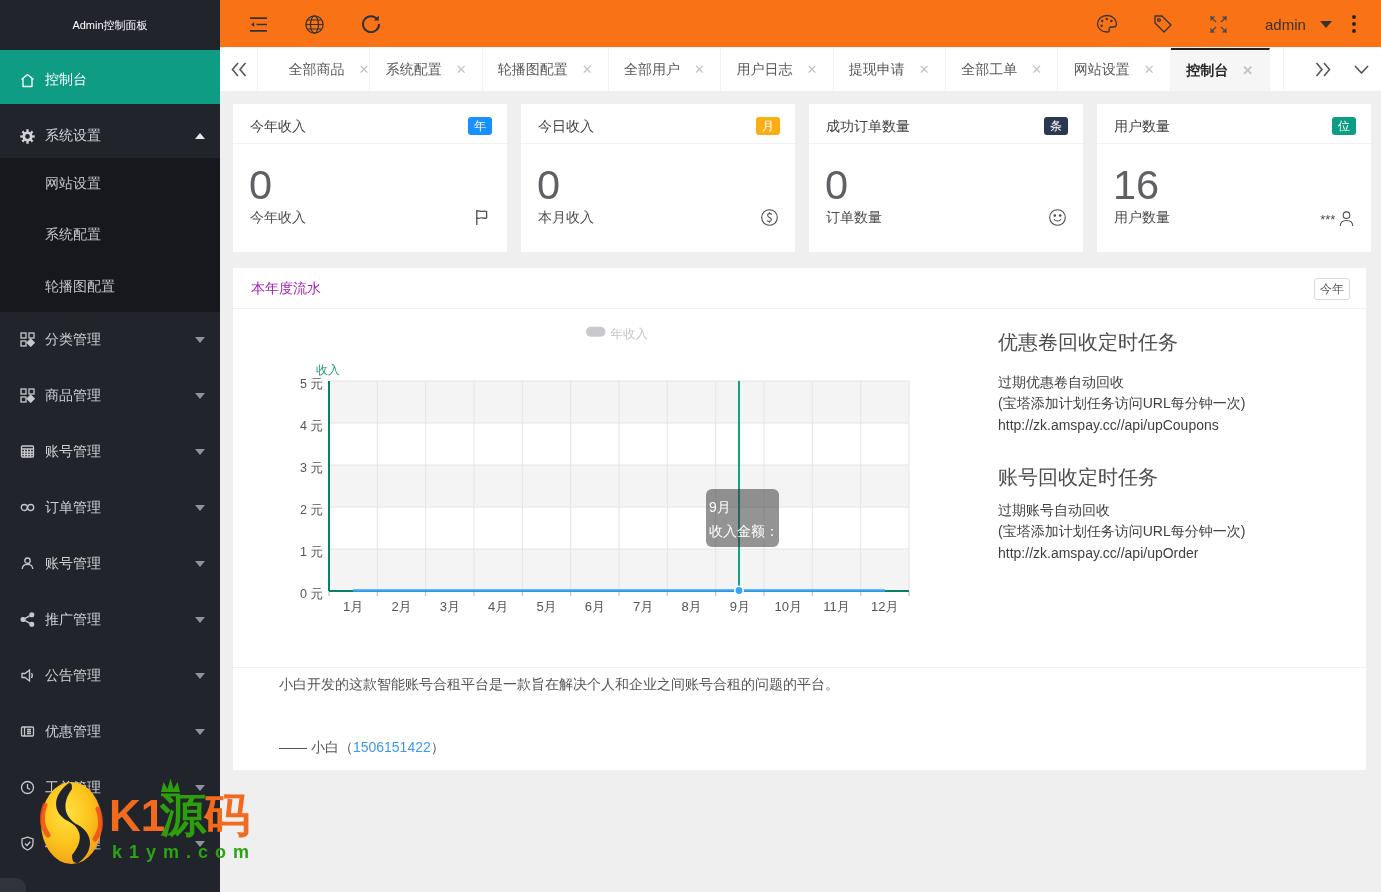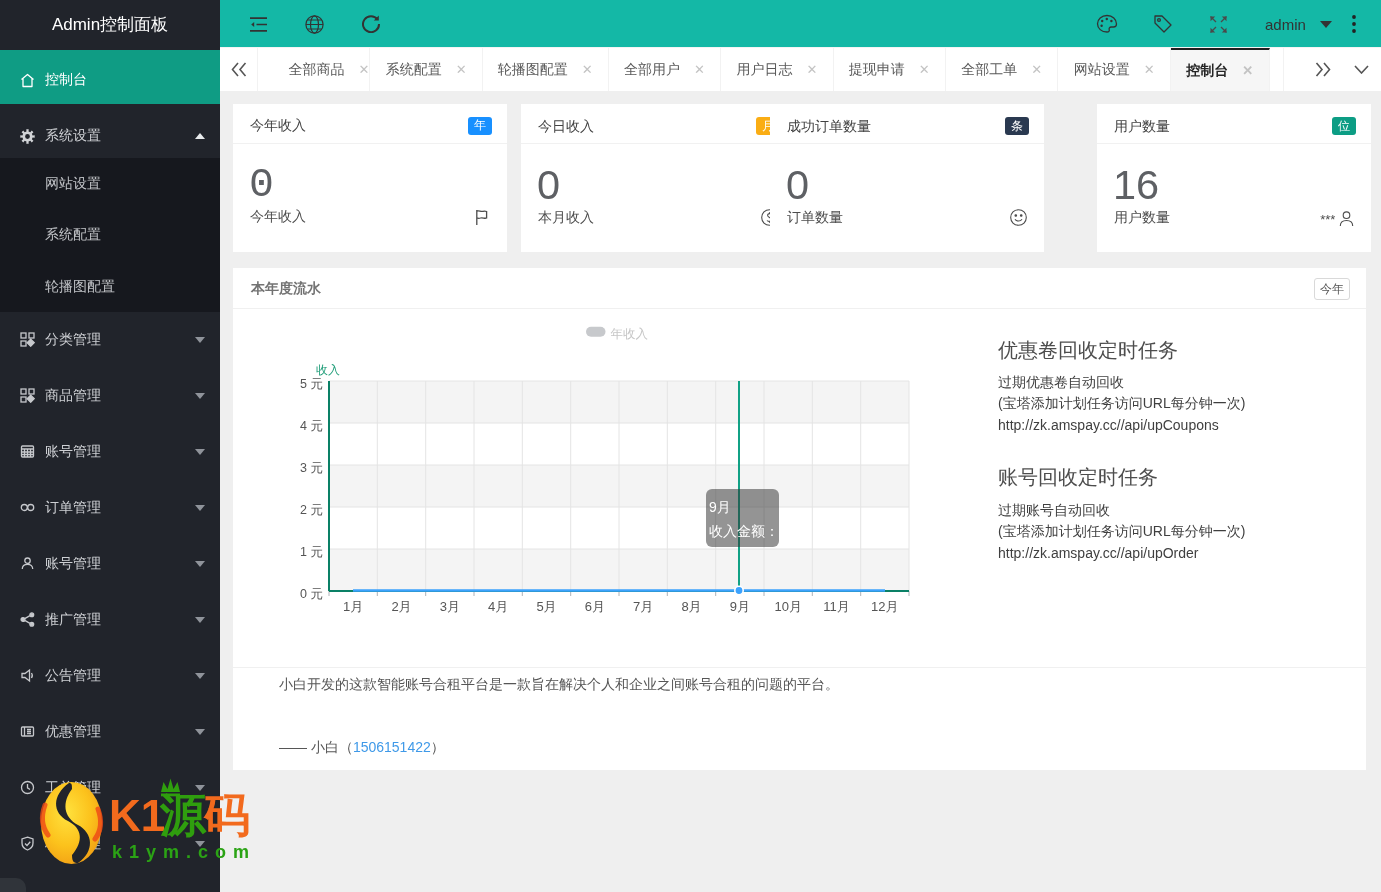--- a/index.html
+++ b/index.html
@@ -1,50 +1,50 @@
 <!DOCTYPE html>
 <html><head>
 <meta charset="utf-8">
 <style>
 * { margin:0; padding:0; box-sizing:border-box; }
 html,body { width:1381px; height:892px; overflow:hidden; font-family:"Liberation Sans", sans-serif; background:#efefef; }
 
 #sidebar { position:absolute; left:0; top:0; width:220px; height:892px; background:#21242b; z-index:5; }
-#sb-head { height:50px; line-height:50px; text-align:center; color:#ffffff; font-size:17px; background:#21242b; }
+#sb-head { height:50px; line-height:50px; text-align:center; color:#ffffff; font-size:11px; background:#21242b; }
 .mi { position:relative; height:56px; display:flex; align-items:center; color:#ced0d4; font-size:14px; }
 .mi .ico { position:absolute; left:20px; width:15px; height:15px; }
 .mi .txt { position:absolute; left:45px; }
 .mi .arr { position:absolute; right:15px; width:0; height:0; border-left:5.5px solid transparent; border-right:5.5px solid transparent; border-top:6px solid #8f939a; }
 .mi .arrup { position:absolute; right:15px; width:0; height:0; border-left:5.5px solid transparent; border-right:5.5px solid transparent; border-bottom:6px solid #e8eaec; }
 .mi.active { background:#0f9c84; color:#ffffff; }
 #submenu { background:#16181e; }
 .smi { height:51.3px; line-height:51.3px; padding-left:45px; color:#c2c4c8; font-size:14px; }
 svg.lic { stroke:#c6c8cc; fill:none; stroke-width:1.3; }
 .mi.active svg.lic { stroke:#ffffff; }
 
-#topbar { position:absolute; left:220px; top:0; width:1161px; height:48px; background:#14b8a6; border-bottom:1px solid #f4f4f4; }
+#topbar { position:absolute; left:220px; top:0; width:1161px; height:48px; background:#f97316; border-bottom:1px solid #f4f4f4; }
 .tb-ico { position:absolute; top:0; height:48px; display:flex; align-items:center; justify-content:center; width:48px; }
 
 #tabbar { position:absolute; left:220px; top:48px; width:1161px; height:43px; background:#ffffff; }
 .tab { position:absolute; top:0; height:43px; display:flex; align-items:center; justify-content:center; font-size:14px; color:#595959; border-right:1px solid #f2f2f2; }
 .tab .x { margin-left:14px; color:#c3c3c3; font-size:13px; }
 .tab.active { background:#f6f6f6; border-top:2px solid #1f1f1f; color:#262626; font-weight:bold; }
 
 .card { position:absolute; background:#ffffff; }
 .sc { top:104px; height:148px; width:274px; }
 .sc .hd { position:absolute; left:0; right:0; top:0; height:40px; border-bottom:1px solid #f1f1f1; }
 .sc .ttl { position:absolute; left:17px; top:15px; line-height:14px; font-size:14px; color:#424242; }
 .sc .badge { position:absolute; right:15px; top:13px; width:24px; height:18px; border-radius:3px; color:#fff; font-size:12px; text-align:center; line-height:18px; }
 .sc .num { position:absolute; left:16px; top:60px; font-size:41.5px; line-height:41.5px; color:#5e6064; }
 .sc .lbl { position:absolute; left:17px; top:106px; line-height:14px; font-size:14px; color:#4c4c4c; }
 .sc .fico { position:absolute; right:17px; top:105px; }
 
 #big { left:233px; top:268px; width:1133px; height:502px; }
 #big .hd { position:absolute; left:0; top:0; width:100%; height:41px; border-bottom:1px solid #f0f0f0; }
-#big .hd .t { position:absolute; left:18px; top:13px; line-height:14px; font-size:14px; color:#737373;font-weight:bold; }
+#big .hd .t { position:absolute; left:18px; top:13px; line-height:14px; font-size:14px; color:#a21caf; }
 #btn-year { position:absolute; right:16px; top:10px; width:36px; height:22px; border:1px solid #d9d9d9; border-radius:3px; font-size:12px; color:#555; text-align:center; line-height:20px; background:#fff; }
 .rp-h { position:absolute; left:765px; font-size:20px; line-height:20px; color:#4d4d4d; }
 .rp-p { position:absolute; left:765px; font-size:14px; color:#3f3f3f; line-height:21.4px; }
 .bt-l { position:absolute; left:46px; font-size:14px; color:#565656; }
 
 #wm { position:absolute; left:0px; top:745px; width:252px; height:130px; z-index:50; pointer-events:none;padding-left:12px; }
 </style>
 </head>
 <body>
 
@@ -236,21 +236,21 @@
         <path d="M1.5 1 L7 7.5 L1.5 14 M9 1 L14.5 7.5 L9 14"></path>
       </svg>
     </div>
     <div class="tab" style="left:1122px; width:39px; border-right:none;">
       <svg width="15" height="9" viewBox="0 0 15 9" fill="none" stroke="#555" stroke-width="1.6">
         <path d="M1 1 L7.5 8 L14 1"></path>
       </svg>
     </div>
   </div>
 
-<div class="card sc" style="left:233px;font-family:Liberation Mono, monospace;">
+<div class="card sc" style="left:233px;">
   <div class="hd">
       <span class="ttl">今年收入</span>
       <span class="badge" style="background:#1890ff;">年</span>
     </div>
   <div class="num">0</div>
     <div class="lbl">今年收入</div>
   <div class="fico"><svg width="16" height="17" viewBox="0 0 16 17" fill="none" stroke="#4c4c4c" stroke-width="1.3">
         <path d="M2.8 1 V16 M2.8 2.2 C5 1.3 6.8 3 9 2.3 C10.6 1.8 11.6 2 12.6 2.5 V9 C10.6 9.9 8.8 8.3 6.6 9 C5 9.5 4 9.4 2.8 8.9"></path>
       </svg></div>
 </div>
@@ -259,21 +259,21 @@
       <span class="ttl">今日收入</span>
       <span class="badge" style="background:#faad14;">月</span>
     </div>
   <div class="num">0</div>
     <div class="lbl">本月收入</div>
   <div class="fico"><svg width="17" height="17" viewBox="0 0 17 17" fill="none" stroke="#4c4c4c" stroke-width="1.1">
         <circle cx="8.5" cy="8.5" r="7.8"></circle>
         <path d="M11 5.5 C10 4.2 7 4.3 6.6 6 C6.2 7.8 8.4 8.2 8.5 8.5 C8.6 8.8 10.8 9.2 10.4 11 C10 12.7 7 12.8 6 11.5 M8.5 3.2 V5 M8.5 12 V13.8"></path>
       </svg></div>
 </div>
-<div class="card sc" style="left:770px;">
+<div class="card sc" style="left:809px;">
   <div class="hd">
       <span class="ttl">成功订单数量</span>
       <span class="badge" style="background:#2a3950;">条</span>
     </div>
   <div class="num">0</div>
     <div class="lbl">订单数量</div>
   <div class="fico"><svg width="17" height="17" viewBox="0 0 17 17" fill="none" stroke="#4c4c4c" stroke-width="1.1">
         <circle cx="8.5" cy="8.5" r="7.8"></circle>
         <circle cx="5.8" cy="6.5" r="0.8" fill="#4c4c4c"></circle>
         <circle cx="11.2" cy="6.5" r="0.8" fill="#4c4c4c"></circle>
@@ -376,21 +376,21 @@
         <text x="506.8" y="302">9月</text>
         <text x="555.2" y="302">10月</text>
         <text x="603.5" y="302">11月</text>
         <text x="651.8" y="302">12月</text>
     </g>
 
     <rect x="473" y="180" width="73" height="58" rx="6" fill="rgba(50,50,50,0.52)"></rect>
     <text x="476" y="203" font-size="14" fill="#ffffff">9月</text>
     <text x="476" y="227" font-size="14" fill="#ffffff">收入金额：</text>
   </svg>
-  <div class="rp-h" style="top:72px;text-align:right;">优惠卷回收定时任务</div>
+  <div class="rp-h" style="top:64px;text-align:right;">优惠卷回收定时任务</div>
   <div class="rp-p" style="top:104px;">过期优惠卷自动回收<br>(宝塔添加计划任务访问URL每分钟一次)<br>http://zk.amspay.cc//api/upCoupons</div>
   <div class="rp-h" style="top:199px;">账号回收定时任务</div>
   <div class="rp-p" style="top:232px;">过期账号自动回收<br>(宝塔添加计划任务访问URL每分钟一次)<br>http://zk.amspay.cc//api/upOrder</div>
   <div style="position:absolute; left:0; top:399px; width:100%; border-top:1px solid #f0f0f0;"></div>
   <div class="bt-l" style="top:408px;">小白开发的这款智能账号合租平台是一款旨在解决个人和企业之间账号合租的问题的平台。</div>
   <div class="bt-l" style="top:470.5px;">—— 小白（<span style="color:#3f99e8;">1506151422</span>）</div>
 </div>
 
 <div id="wm">
   <svg width="252" height="130" viewBox="0 0 252 130">

